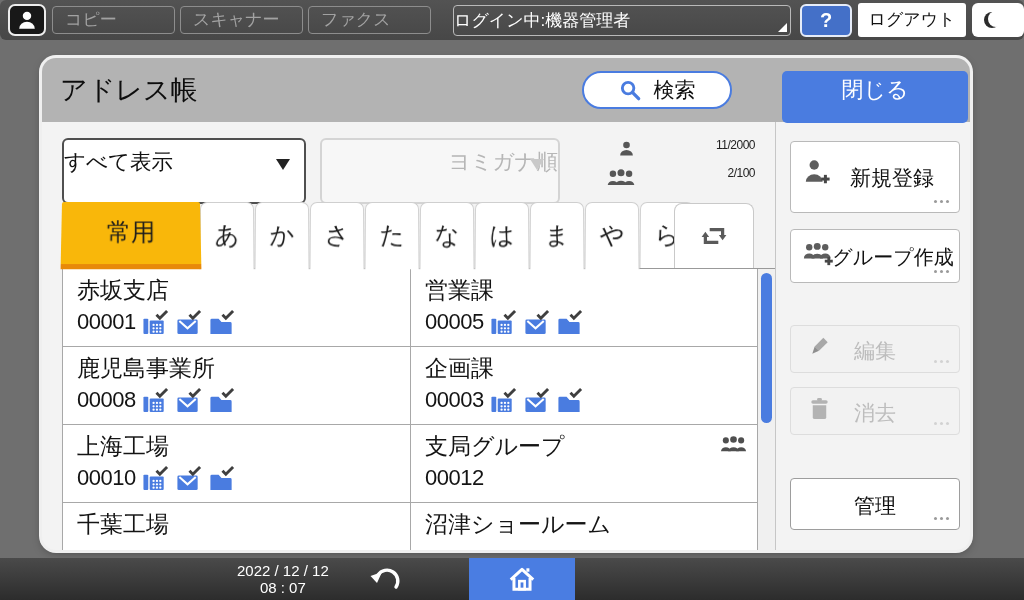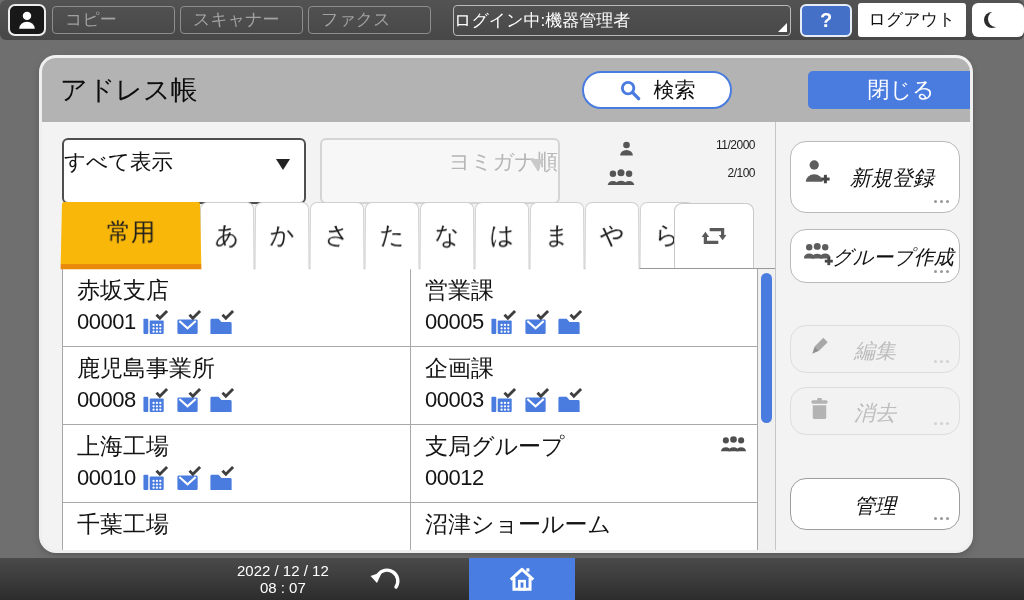--- a/index.html
+++ b/index.html
@@ -27,22 +27,22 @@
     box-shadow:-4px 1px 0 0 #2b2b2b;}
 
   
   .dialog{position:absolute;left:42px;top:58px;width:928px;height:492px;border-radius:14px;
     background:#f3f3f3;box-shadow:0 0 0 3px rgba(252,252,252,.92),0 3px 10px rgba(0,0,0,.35);overflow:hidden;}
   .dlg-header{position:absolute;left:0;top:0;width:928px;height:64px;background:#b3b3b3;}
   .dlg-title{position:absolute;left:18px;top:0;height:64px;line-height:64px;font-size:27px;color:#0d0d0d;}
   .search-btn{position:absolute;left:540px;top:13px;width:150px;height:38px;background:#fff;
     border:2.5px solid #4a7ce0;border-radius:19px;display:flex;align-items:center;justify-content:center;
     gap:12px;font-size:21px;color:#111;}
-  .close-btn{position:absolute;left:740px;top:13px;width:186px;height:38px;background:#4a7ce0;
-    border-radius:5px;color:#fff;font-size:22px;text-align:center;line-height:38px;margin-left:26px;}
+  .close-btn{position:absolute;left:740px;top:13px;width:186px;height:52px;background:#4a7ce0;
+    border-radius:5px;color:#fff;font-size:22px;text-align:center;line-height:38px;}
 
   .dlg-body{position:absolute;left:0;top:64px;width:928px;height:428px;}
   .main{position:absolute;left:0;top:0;width:733px;height:428px;}
   .side{position:absolute;left:733px;top:0;width:195px;height:428px;border-left:1px solid #c6c6c6;}
 
   
   .dd{position:absolute;top:16px;height:66px;border-radius:6px;font-size:21.5px;line-height:44px;padding-left:0;}
   .dd1{left:20px;width:244px;background:#fff;border:2px solid #4f4f4f;color:#111;}
   .dd2{left:278px;width:240px;background:#f7f7f7;border:2px solid #d4d4d4;color:#b6b6b6;text-align:right;}
   .dd-tri{position:absolute;right:14px;top:19px;width:0;height:0;
@@ -80,21 +80,21 @@
   .e-name{position:absolute;left:14px;top:6px;font-size:23px;color:#141414;}
   .e-line2{position:absolute;left:14px;top:38px;display:flex;align-items:flex-end;gap:6px;}
   .e-code{font-size:22px;color:#141414;letter-spacing:-.5px;line-height:30px;}
   .docicon{width:27px;height:29px;}
   .grp-badge{position:absolute;right:10px;top:10px;}
   .scroll-track{position:absolute;left:695px;top:0;width:18px;height:282px;background:#f0f0f0;}
   .scroll-thumb{position:absolute;left:3px;top:4px;width:11px;height:150px;border-radius:5.5px;background:#4a7ce0;}
 
   
   .sbtn{position:absolute;left:14px;width:170px;background:#fff;border:1px solid #b9b9b9;
-    border-radius:16px;font-size:21px;color:#111;font-style:italic;}
+    border-radius:4px;font-size:21px;color:#111;}
   .sbtn .lbl{position:absolute;left:0;right:0;text-align:center;}
   .btn-new{top:19px;height:72px;}
   .btn-new .lbl{top:22px;left:34px;}
   .btn-group{top:107px;height:54px;font-size:20px;}
   .btn-group .lbl{top:14px;left:36px;}
   .btn-edit{top:203px;height:48px;}
   .btn-del{top:265px;height:48px;}
   .btn-edit .lbl,.btn-del .lbl{top:11px;}
   .btn-manage{top:356px;height:52px;border-color:#9d9d9d;}
   .btn-manage .lbl{top:13px;}

